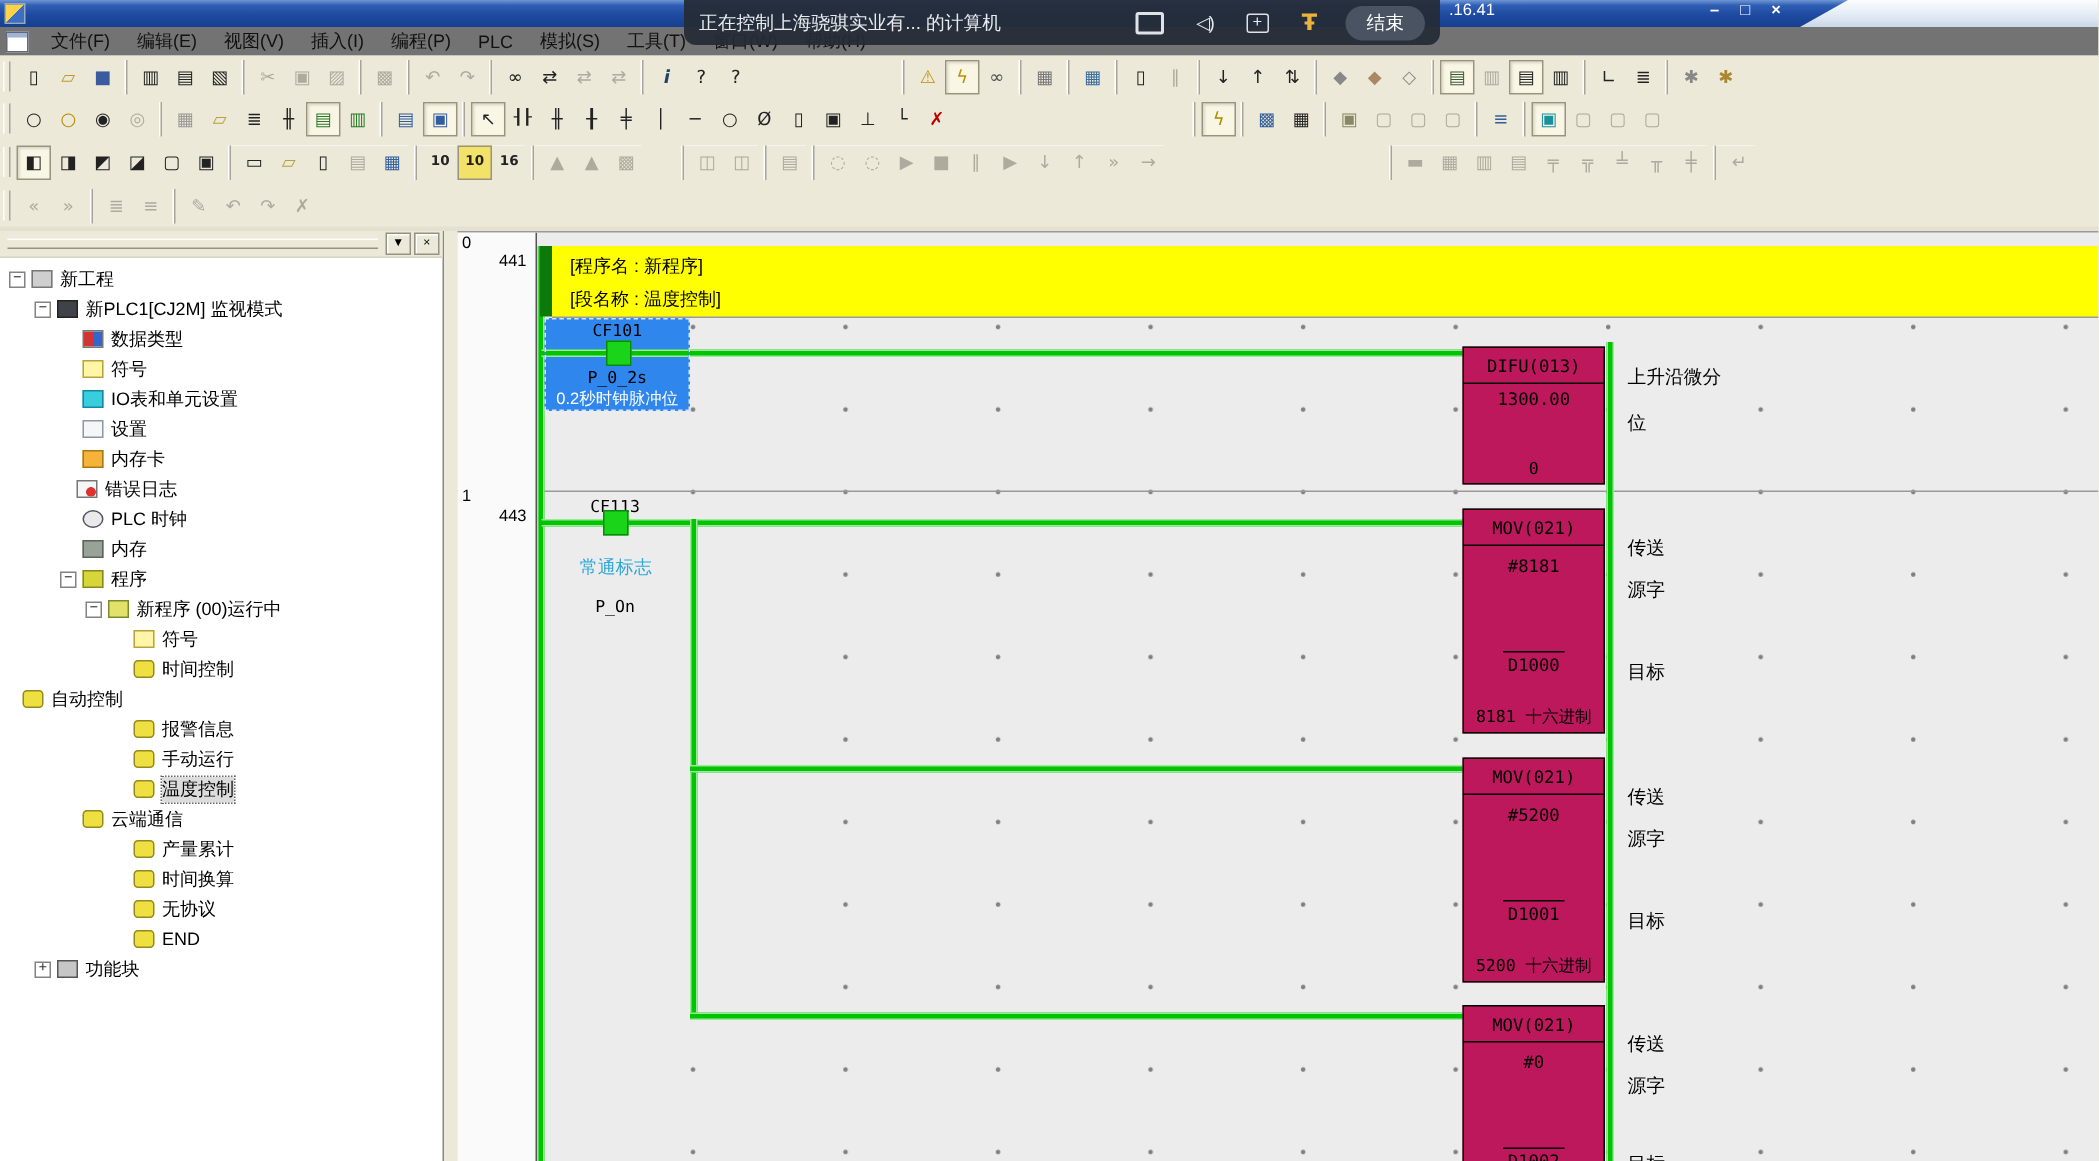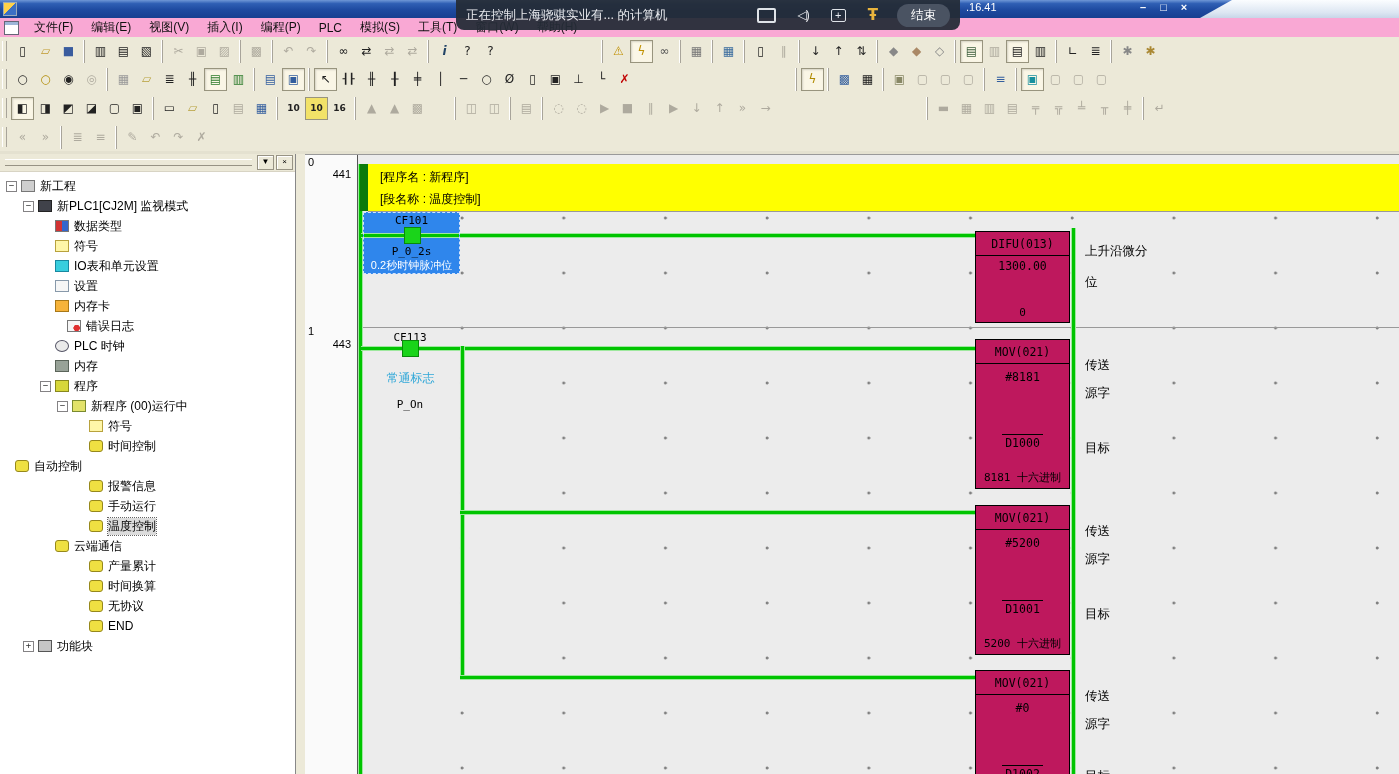--- a/index.html
+++ b/index.html
@@ -13,21 +13,21 @@
             background:linear-gradient(180deg,#6f97d6 0%,#2f5fb4 20%,#1e4aa0 55%,#173f90 100%);
             clip-path:polygon(0 0,1232px 0,1200px 100%,0 100%);
             display:flex;align-items:center;color:#fff;}
   .app-ico{width:12px;height:12px;margin:0 4px 0 3px;border:1px solid #9ab;
            background:linear-gradient(135deg,#ffd24a 50%,#3b6fc4 50%);}
   .title-text{font-size:11px;white-space:nowrap;text-shadow:1px 1px 1px #123;}
   .behind-title{position:absolute;left:966px;top:1px;color:#fff;font-size:11px;}
   .win-controls{position:absolute;left:1140px;top:1px;display:flex;gap:14px;color:#fff;
                 font-size:11px;font-weight:bold;}
   .win-controls span{cursor:default;}
-  .menubar{position:absolute;left:0;top:18px;width:1399px;height:19px;background:#f9a8d4;
+  .menubar{position:absolute;left:0;top:18px;width:1399px;height:19px;background:#737373;
            border-bottom:1px solid #d8d4c4;display:flex;align-items:center;}
   .mdi-ico{width:13px;height:12px;border:1px solid #667;background:#fff;margin:0 6px 0 4px;
            box-shadow:inset 0 3px 0 #9db6d8;}
   .menu-item{padding:2px 9px;color:#111;}
   
   .tbar{position:absolute;left:0;width:1399px;display:flex;align-items:center;background:#ece9d8;}
   .tb1{top:37px;height:28px;} .tb2{top:65px;height:28px;}
   .tb3{top:93px;height:30px;} .tb4{top:123px;height:28px;border-bottom:3px solid #e4e1d0;}
   .grip{width:3px;height:20px;margin:0 4px 0 2px;border-left:1px solid #fff;
         border-right:1px solid #a8a49a;}
@@ -931,21 +931,21 @@
         <span class="tico" data-ico="settings"></span>
         <span class="tlabel">设置</span>
       </div>
 
       <div class="trow" style="padding-left:40px">
         <span class="exp"></span>
         <span class="tico" data-ico="memcard"></span>
         <span class="tlabel">内存卡</span>
       </div>
 
-      <div class="trow" style="padding-left:52px">
+      <div class="trow" style="padding-left:36px">
         <span class="exp"></span>
         <span class="tico" data-ico="errorlog"></span>
         <span class="tlabel">错误日志</span>
       </div>
 
       <div class="trow" style="padding-left:40px">
         <span class="exp"></span>
         <span class="tico" data-ico="clock"></span>
         <span class="tlabel">PLC 时钟</span>
       </div>

